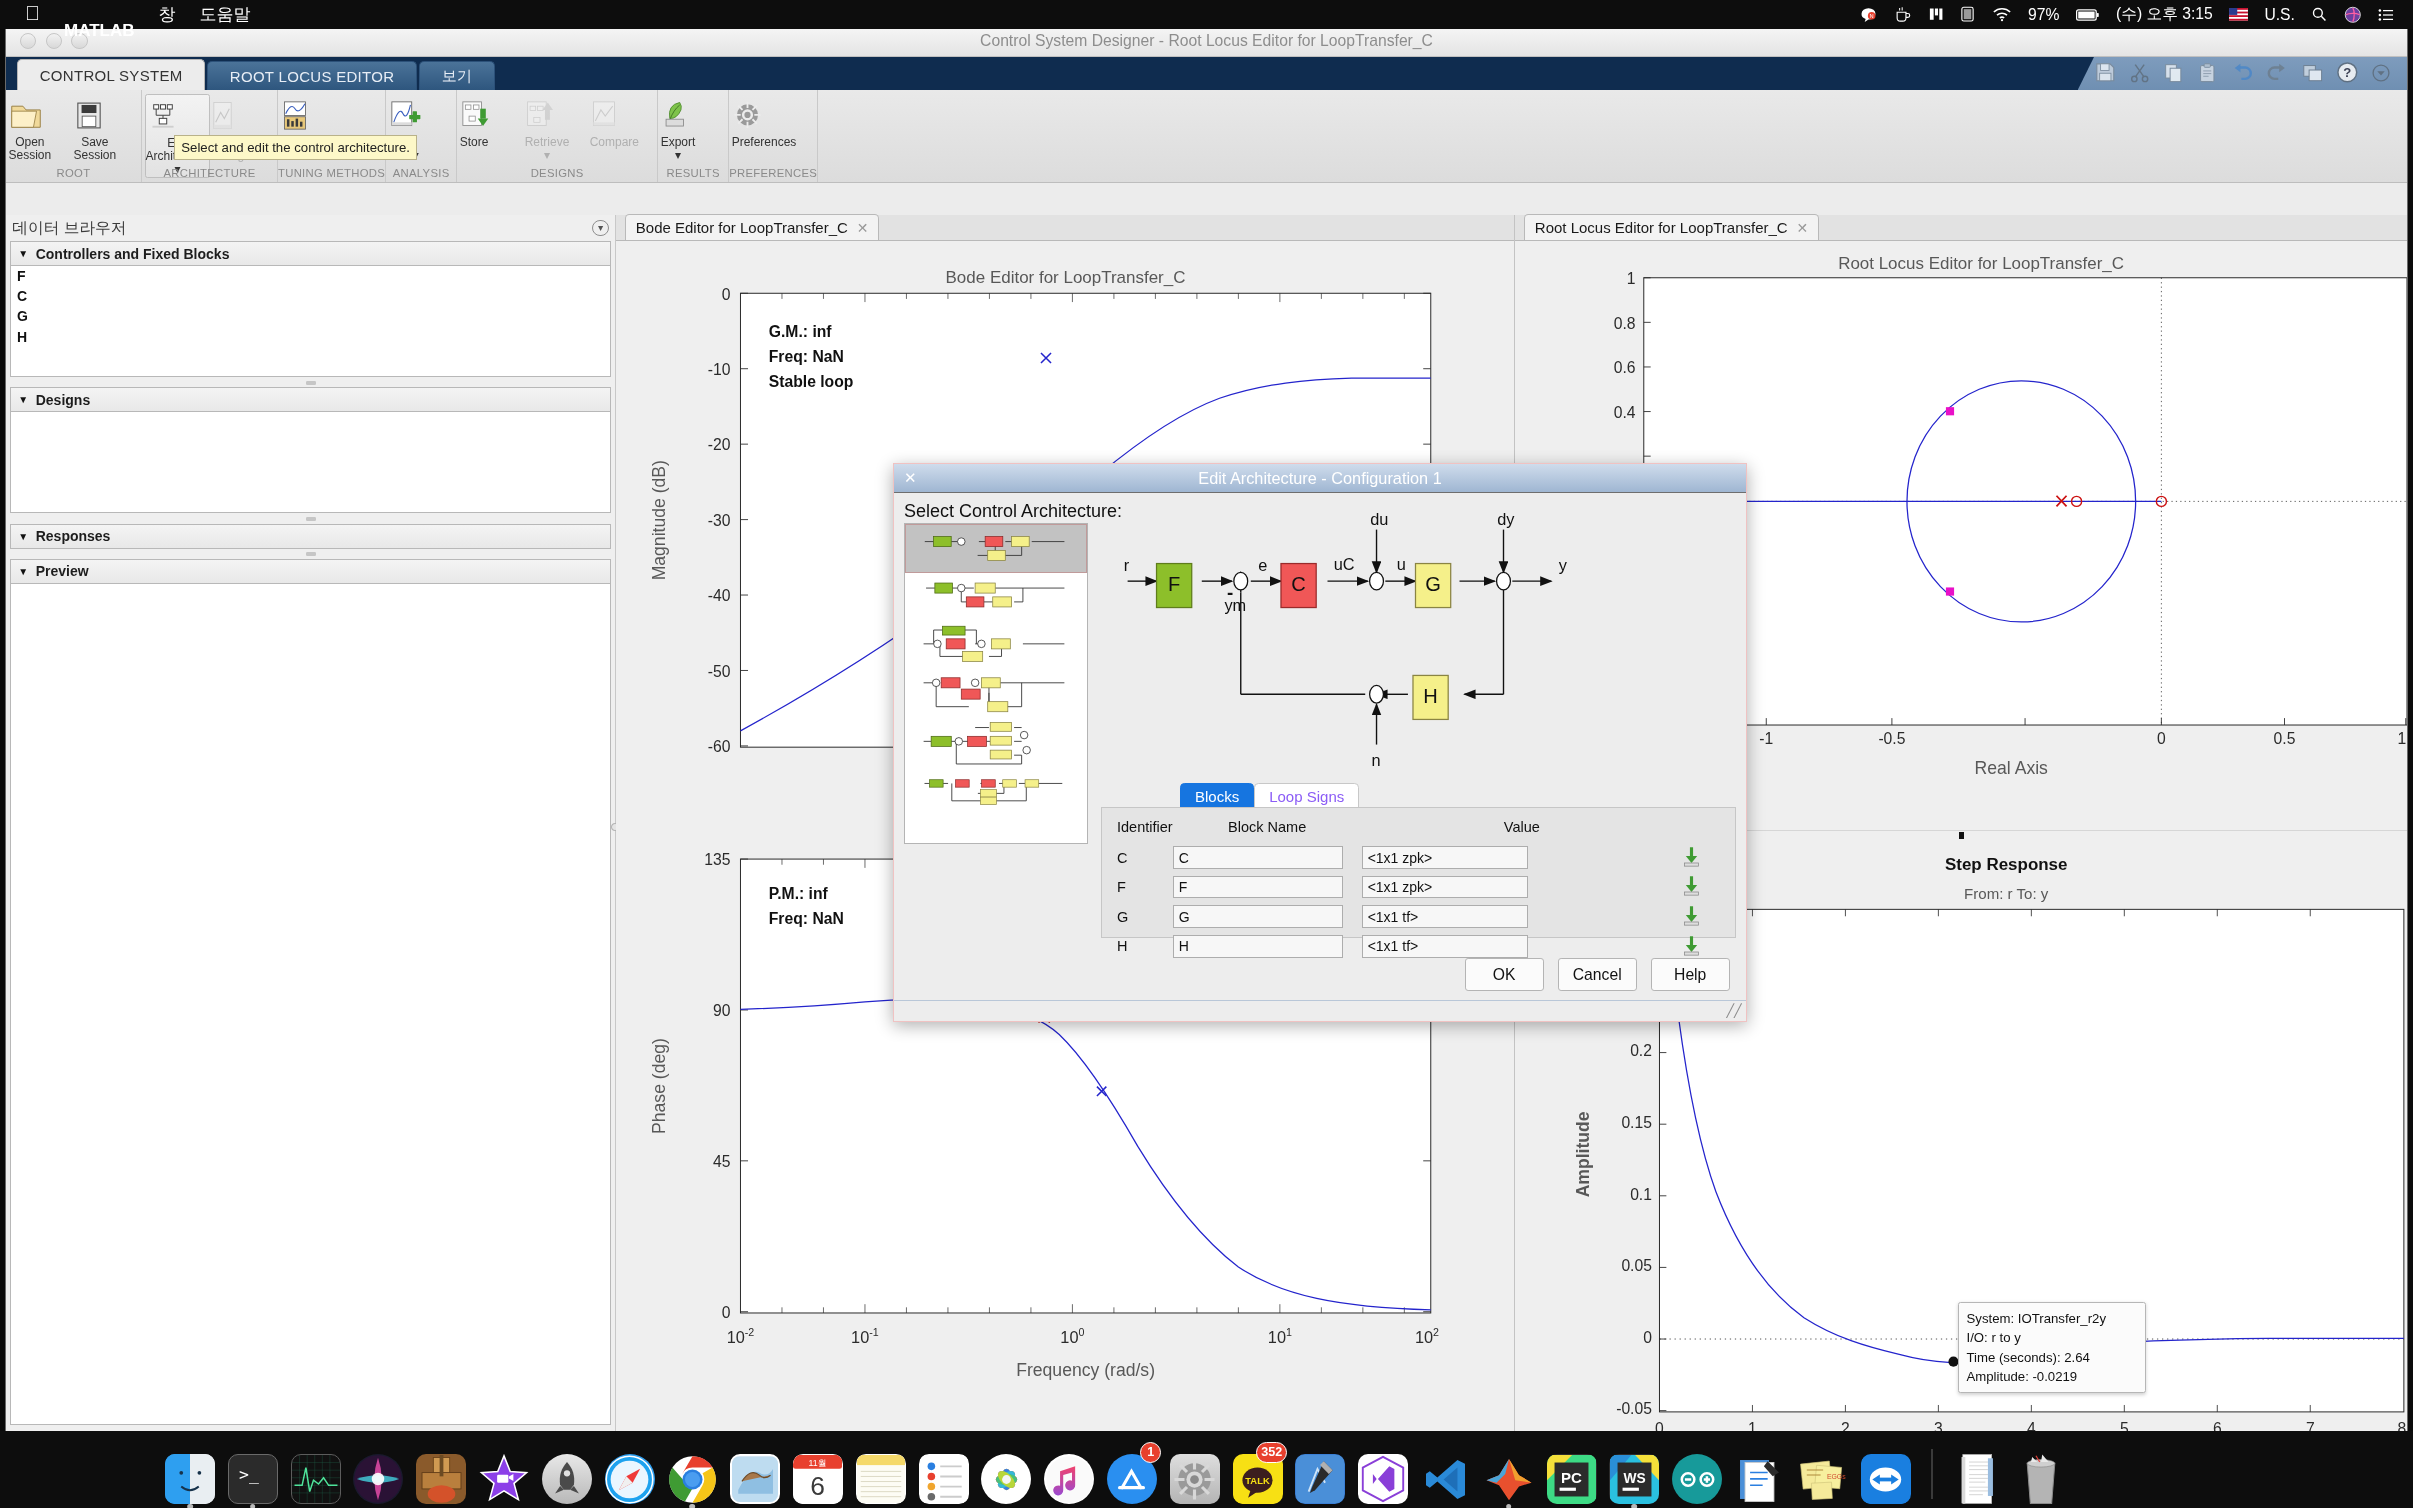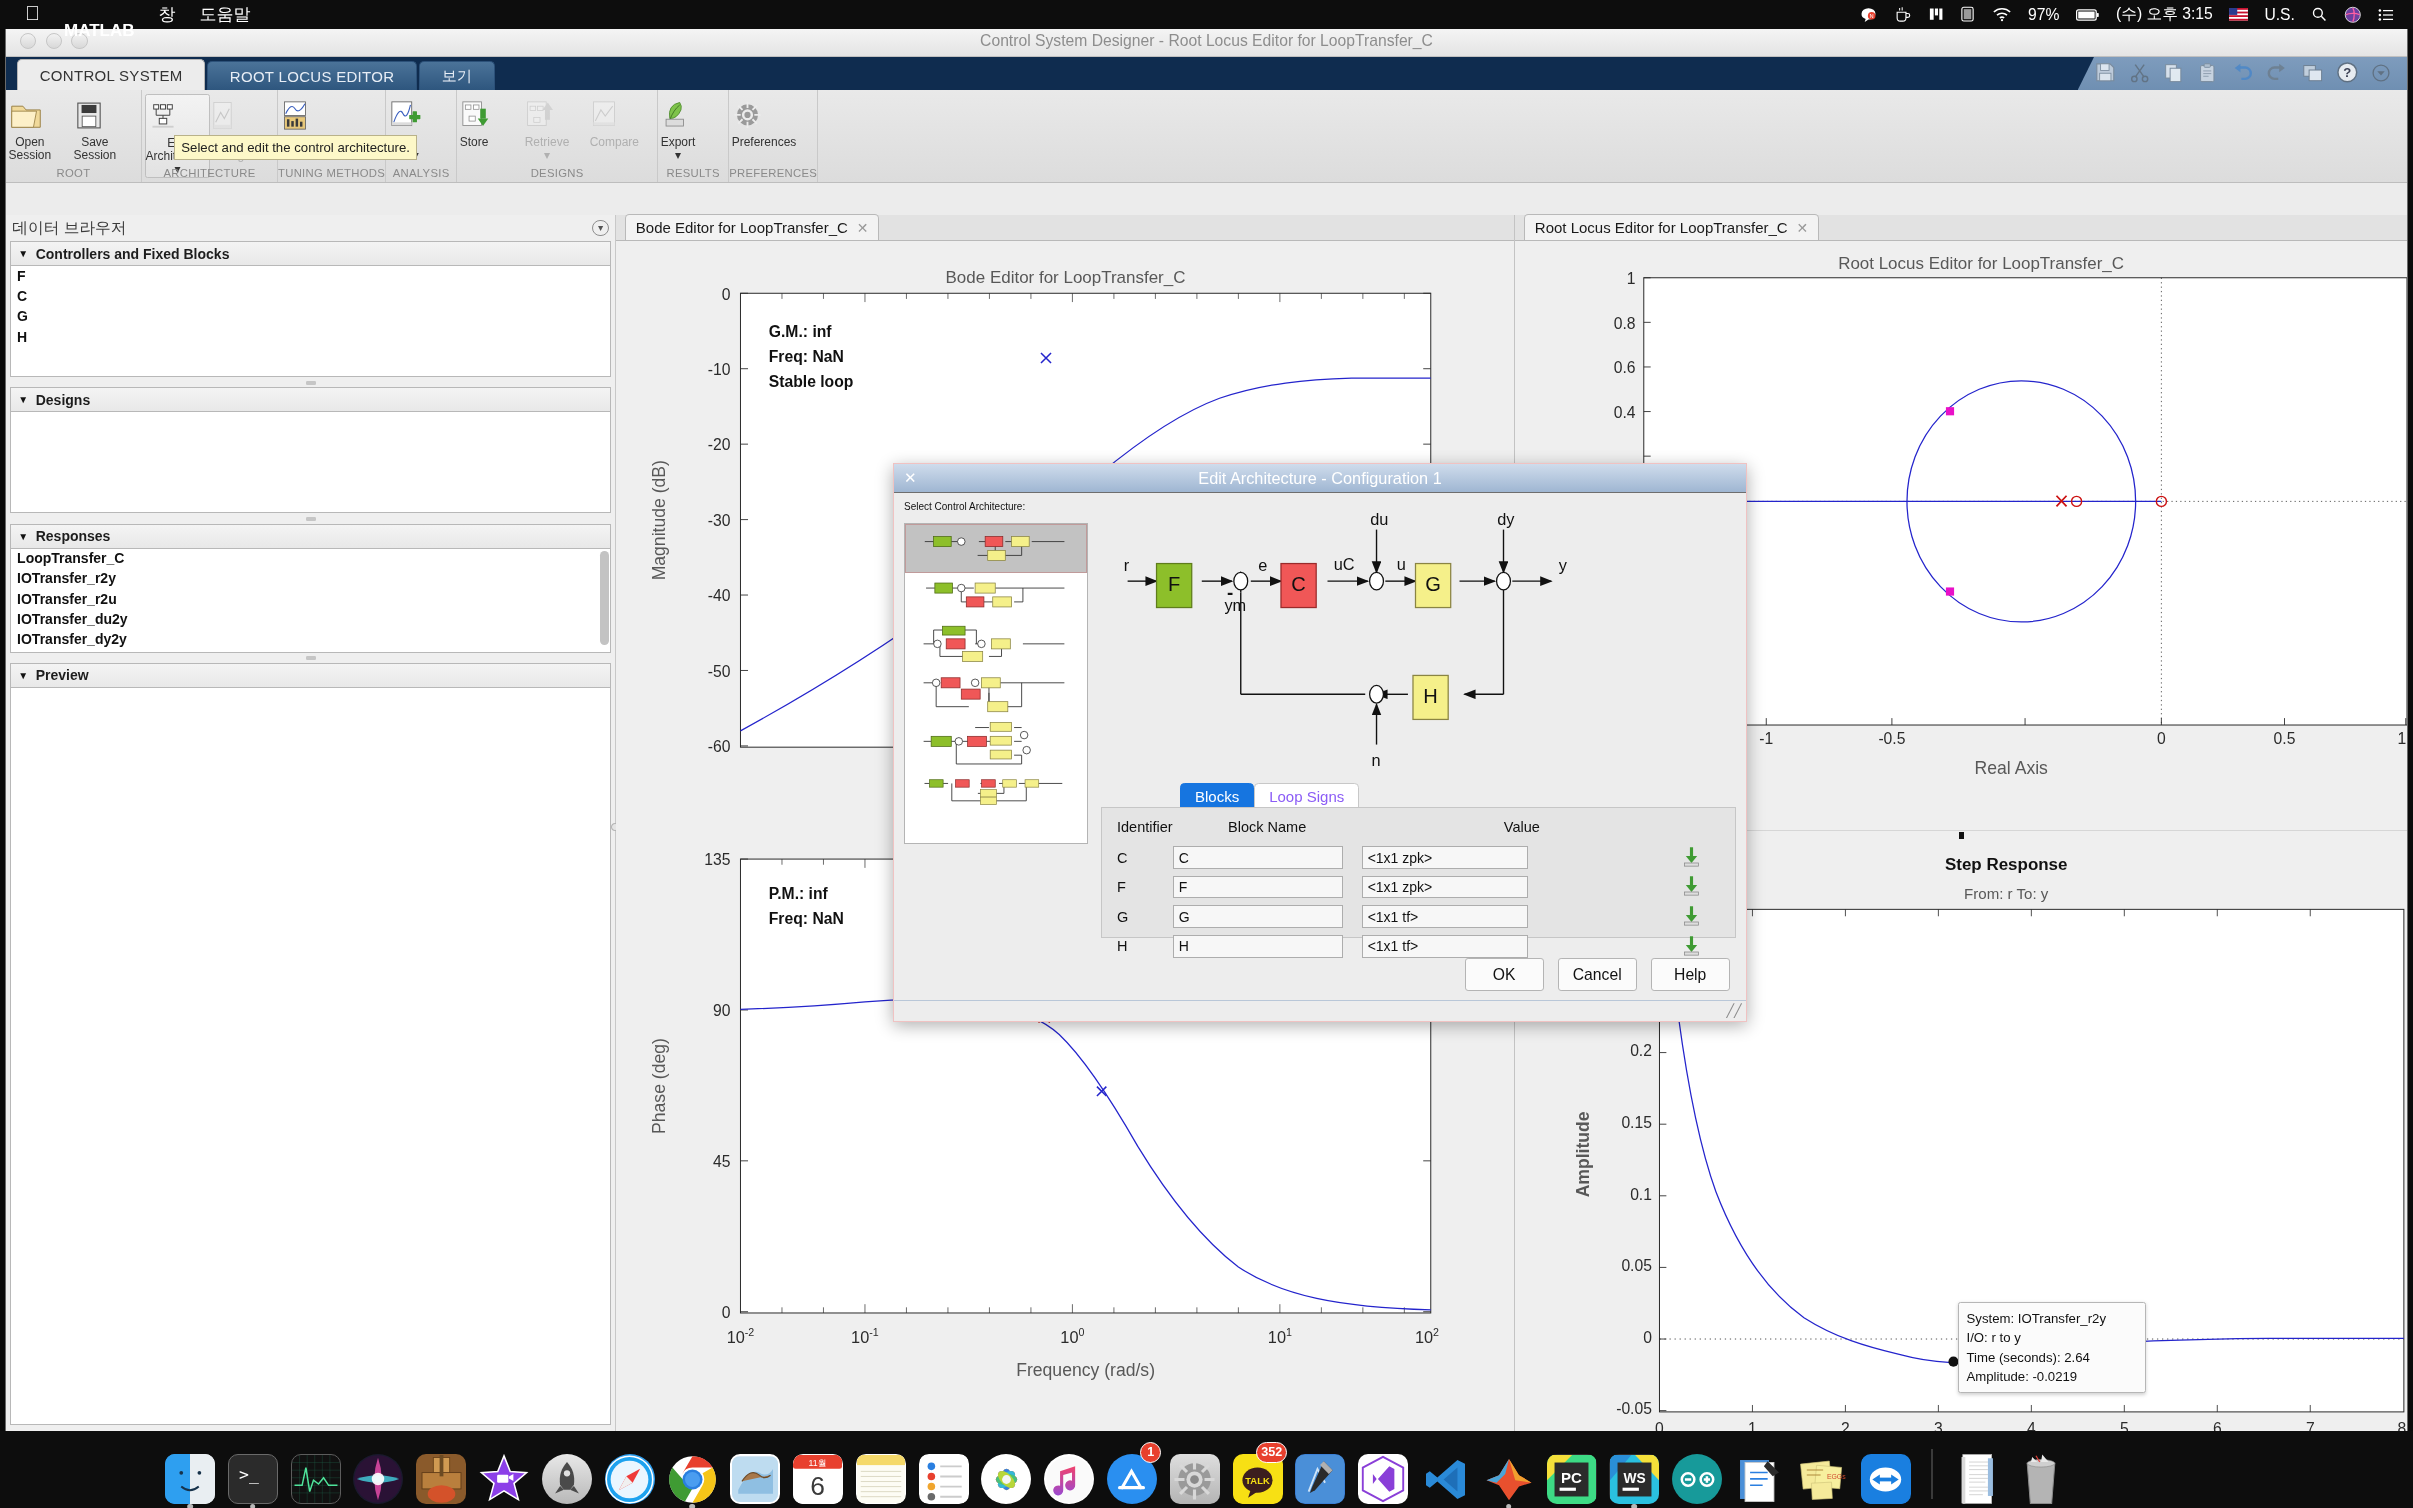--- a/index.html
+++ b/index.html
@@ -156,21 +156,21 @@
   }
   .dlg-title {
     height: 29px; background: linear-gradient(to bottom,#cfdcec,#9fb6d2);
     display: flex; align-items: center; position: relative;
     border-bottom: 1.3px solid #6e6e6e;
   }
   .dlg-title .xbtn { font-size: 15px; color: #fff; padding-left: 10px; }
   .dlg-title .t { position: absolute; left: 0; right: 0; text-align: center;
                   font-size: 16.3px; color: #fff; }
   .dlg-body { position: relative; height: 528px; padding: 7.5px 10px; }
-  .dlg-label { font-size: 10px; color: #111; margin-bottom: 14px; }
+  .dlg-label { font-size: 18px; color: #111; margin-bottom: 14px; }
   .arch-list { position: absolute; left: 10px; top: 30px; width: 184px; height: 321px;
                background: #fff; border: 0.6px solid #b4b4b4; overflow: hidden; }
   .arch-item { height: 49px; display: flex; align-items: center; justify-content: center; }
   .arch-item.sel { background: #c2c2c2; border: 0.6px solid #c09a9a; }
   .diagram-wrap { position: absolute; left: 207px; top: 19px; width: 629px; height: 264px; }
   .tabsrow { position: absolute; left: 286px; top: 290px; display: flex; }
   .mtab { height: 26.4px; padding: 0 14px; display: flex; align-items: center;
           font-size: 15px; border: 0.6px solid #c8c8c8; border-radius: 4.4px 4.4px 0 0; }
   .mtab.on { background: #1675e0; color: #fff; border-color: #1675e0; }
   .mtab.off { background: #fff; color: #8b5cf6; }
@@ -600,31 +600,20 @@
         </div>
         <div class="grip">
             <i></i>
           </div>
 
         <div class="sect">
           <div class="sect-title">
             <span class="tri">▼</span>
             <span>Responses</span>
           </div>
-          <div class="sect-body" style="height:104px">
-            <div class="row">LoopTransfer_C</div>
-            <div class="row">IOTransfer_r2y</div>
-            <div class="row">IOTransfer_r2u</div>
-            <div class="row">IOTransfer_du2y</div>
-            <div class="row">IOTransfer_dy2y</div>
-            <div class="row">IOTransfer_n2y</div>
-            <div class="vscroll">
-                <i></i>
-              </div>
-          </div>
         </div>
         <div class="grip">
             <i></i>
           </div>
 
         <div class="sect" style="flex:1;display:flex;flex-direction:column">
           <div class="sect-title">
             <span class="tri">▼</span>
             <span>Preview</span>
           </div>

